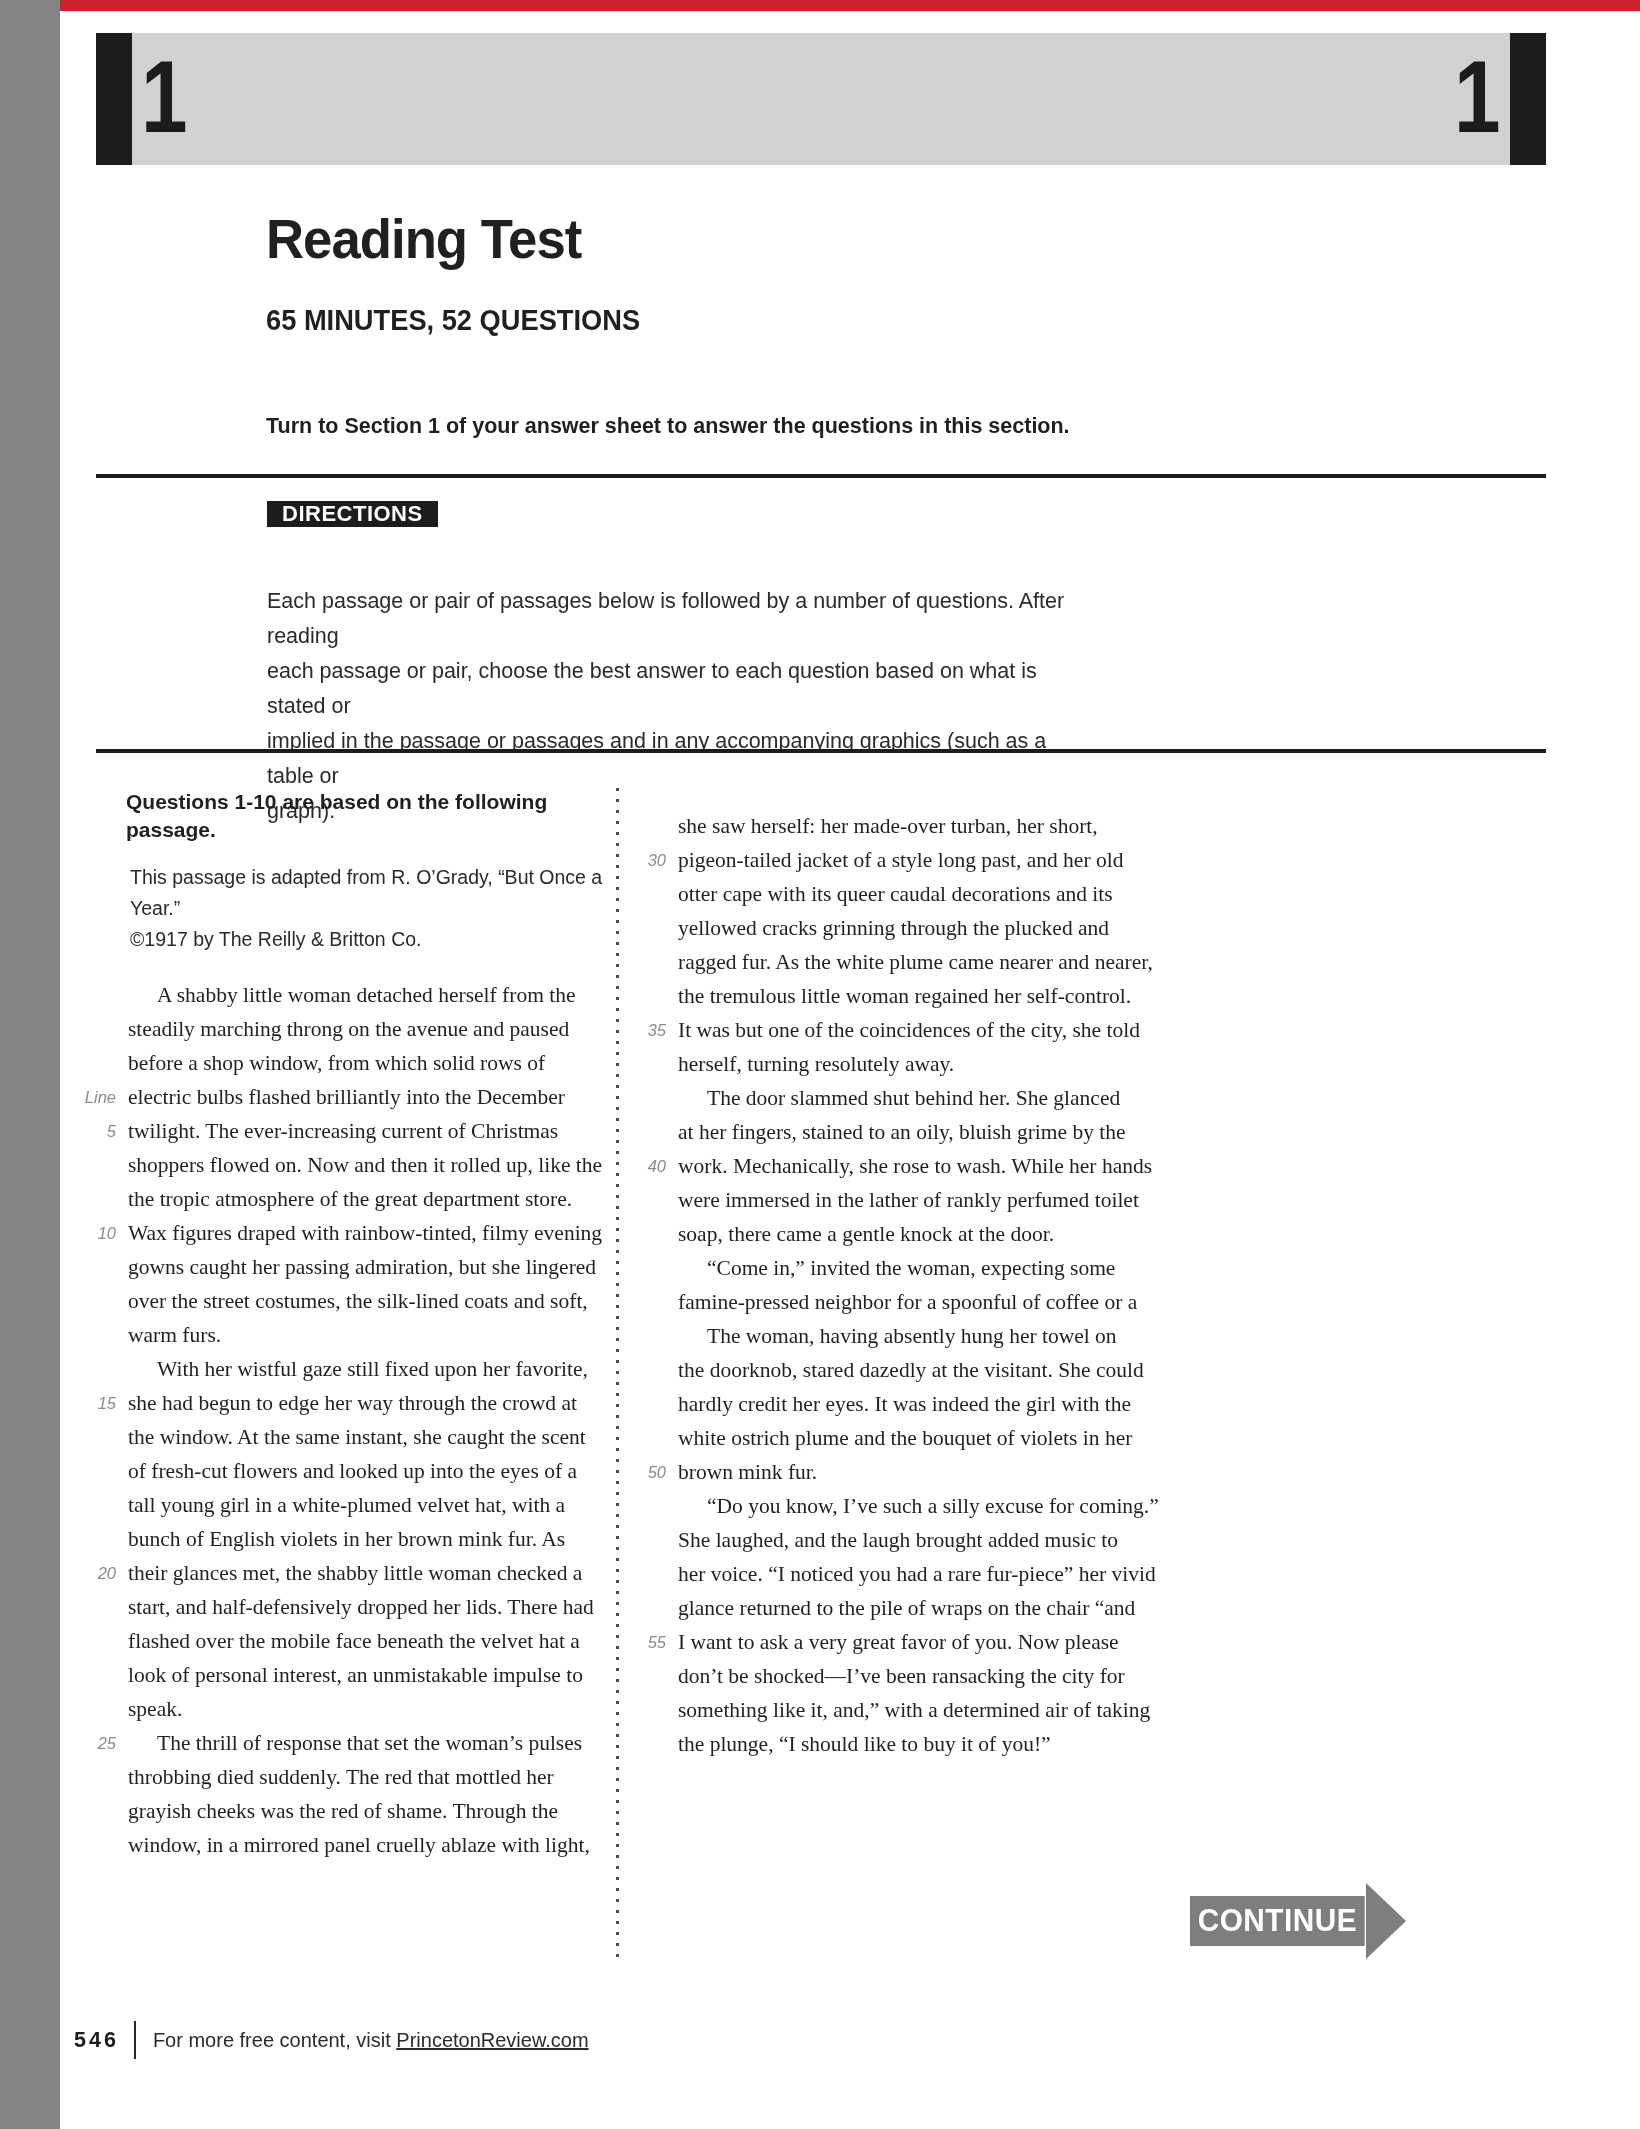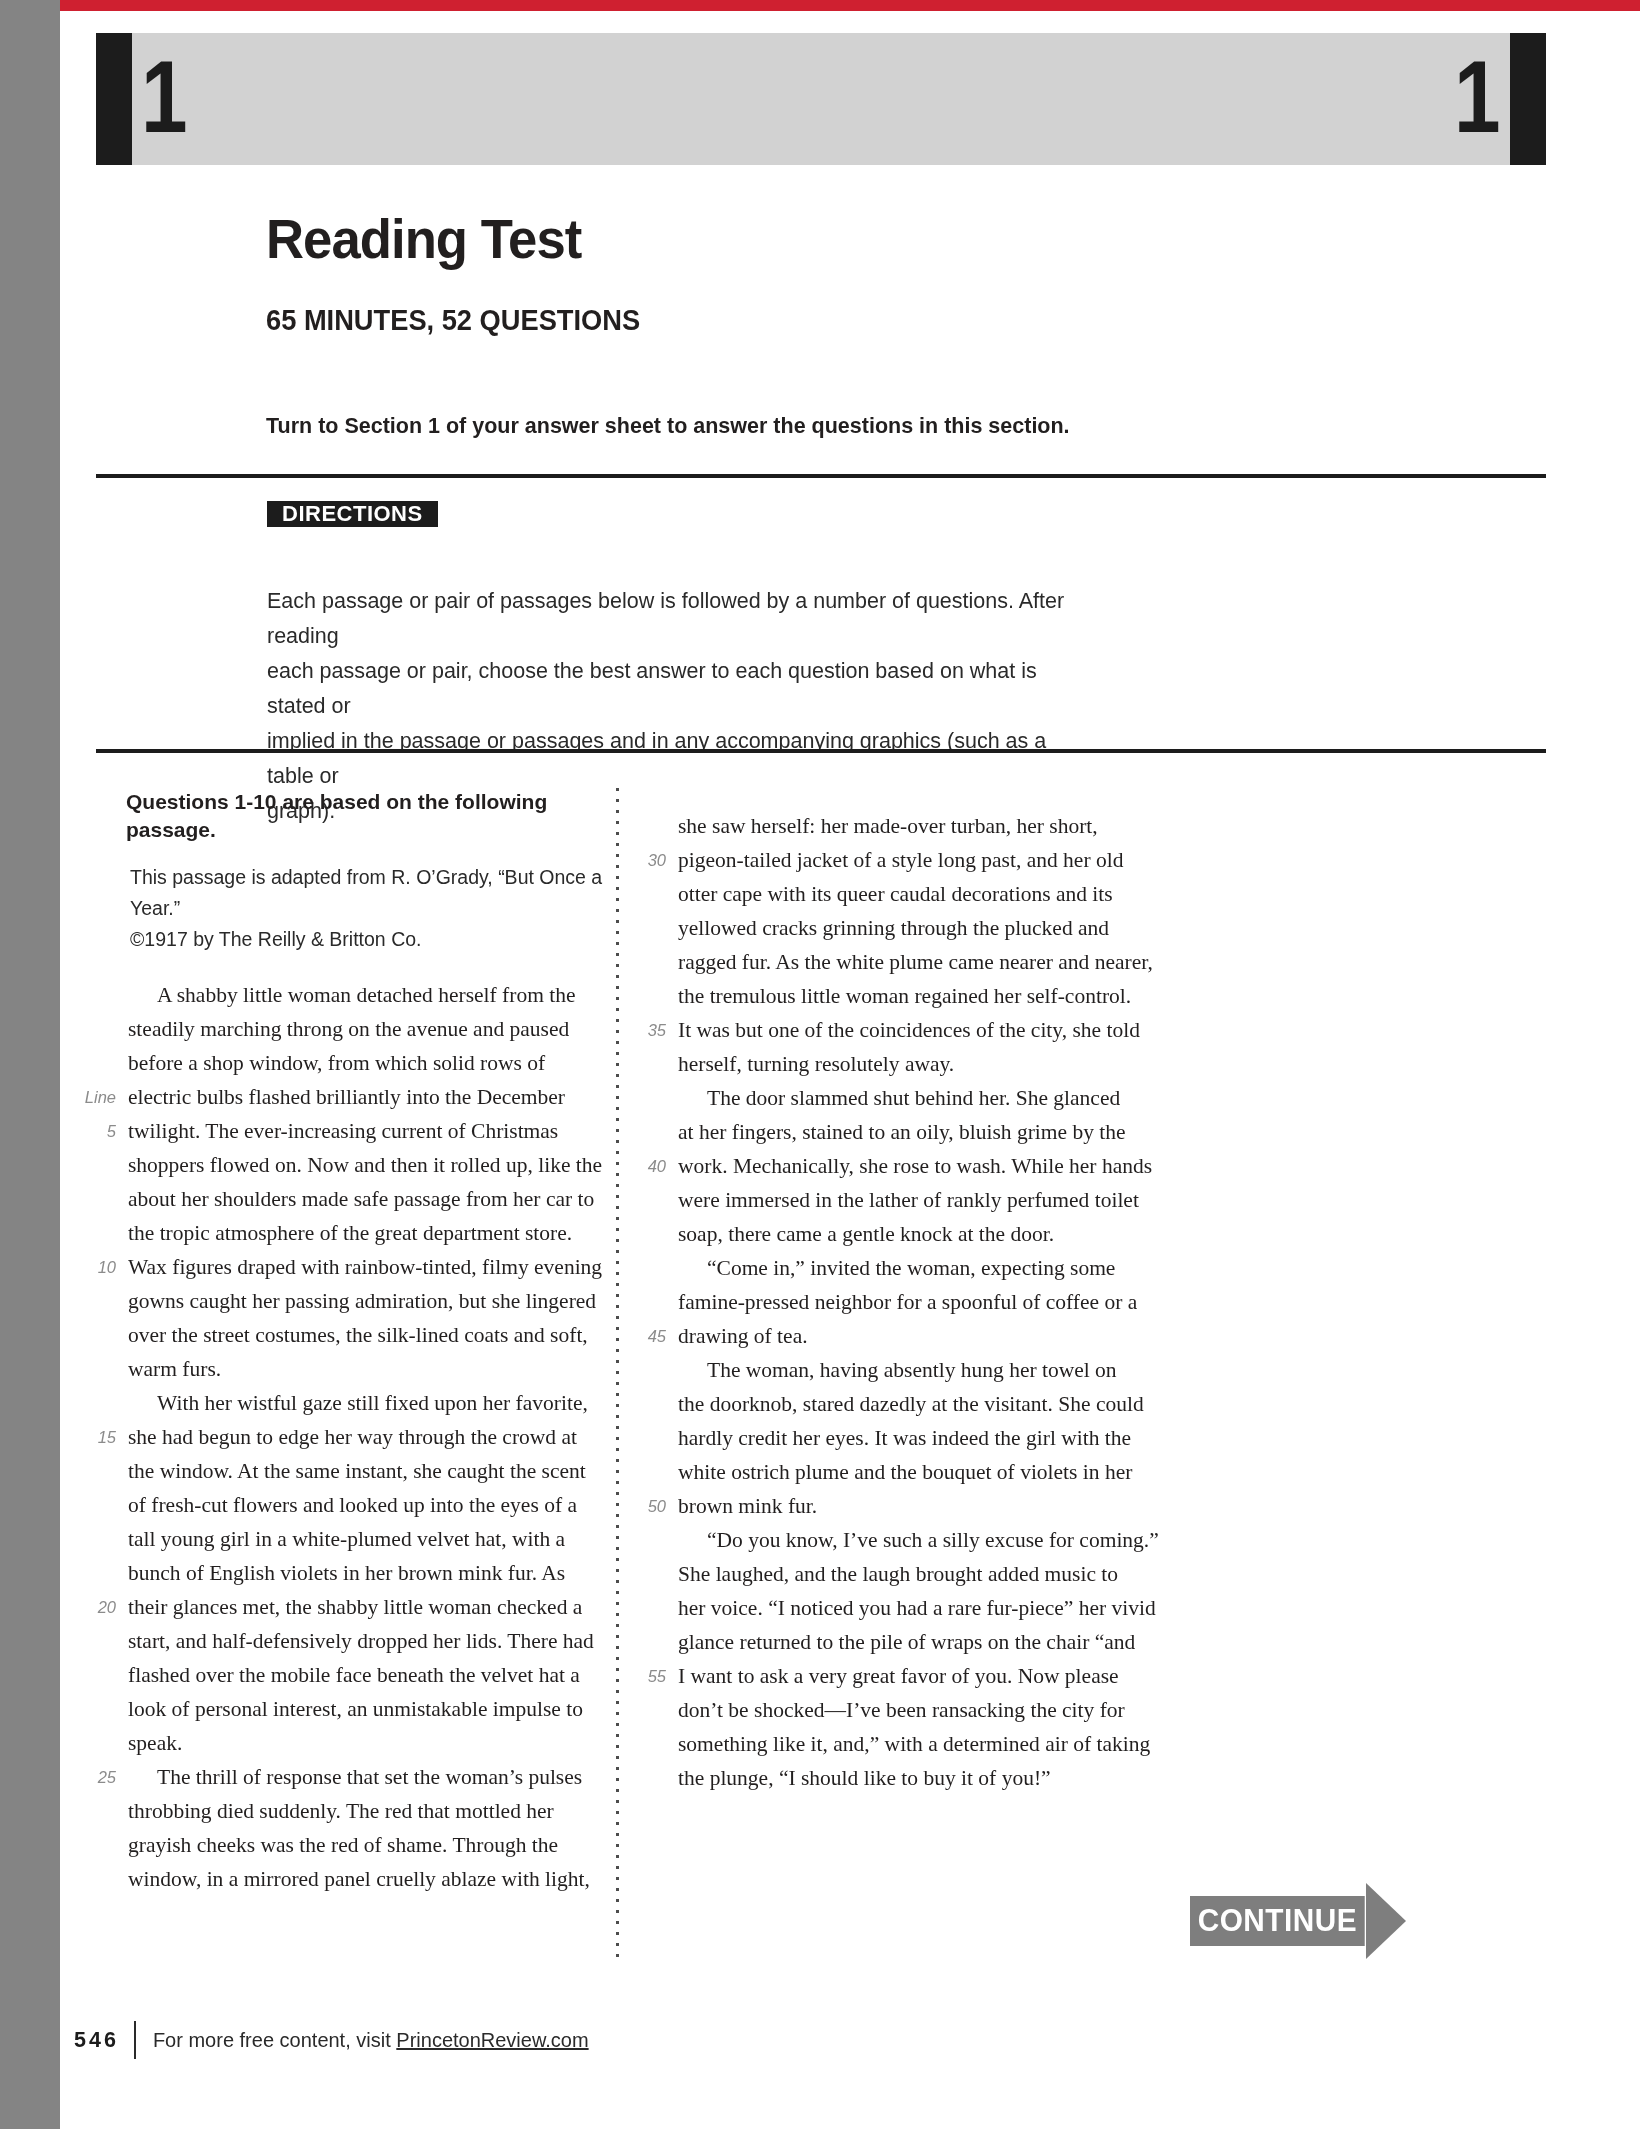--- a/index.html
+++ b/index.html
@@ -111,24 +111,20 @@
         <div class="prow">
           <span class="num">5</span>
           <span class="txt">twilight. The ever-increasing current of Christmas</span>
         </div>
         <div class="prow">
           <span class="num"></span>
           <span class="txt">shoppers flowed on. Now and then it rolled up, like the</span>
         </div>
         <div class="prow">
           <span class="num"></span>
-          <span class="txt">about her shoulders made safe passage from her car to</span>
-        </div>
-        <div class="prow">
-          <span class="num"></span>
           <span class="txt">the tropic atmosphere of the great department store.</span>
         </div>
         <div class="prow">
           <span class="num">10</span>
           <span class="txt">Wax figures draped with rainbow-tinted, filmy evening</span>
         </div>
         <div class="prow">
           <span class="num"></span>
           <span class="txt">gowns caught her passing admiration, but she lingered</span>
         </div>
@@ -257,24 +253,20 @@
           <span class="num"></span>
           <span class="txt">soap, there came a gentle knock at the door.</span>
         </div>
         <div class="prow indent">
           <span class="num"></span>
           <span class="txt">“Come in,” invited the woman, expecting some</span>
         </div>
         <div class="prow">
           <span class="num"></span>
           <span class="txt">famine-pressed neighbor for a spoonful of coffee or a</span>
-        </div>
-        <div class="prow">
-          <span class="num">45</span>
-          <span class="txt">drawing of tea.</span>
         </div>
         <div class="prow indent">
           <span class="num"></span>
           <span class="txt">The woman, having absently hung her towel on</span>
         </div>
         <div class="prow">
           <span class="num"></span>
           <span class="txt">the doorknob, stared dazedly at the visitant. She could</span>
         </div>
         <div class="prow">

